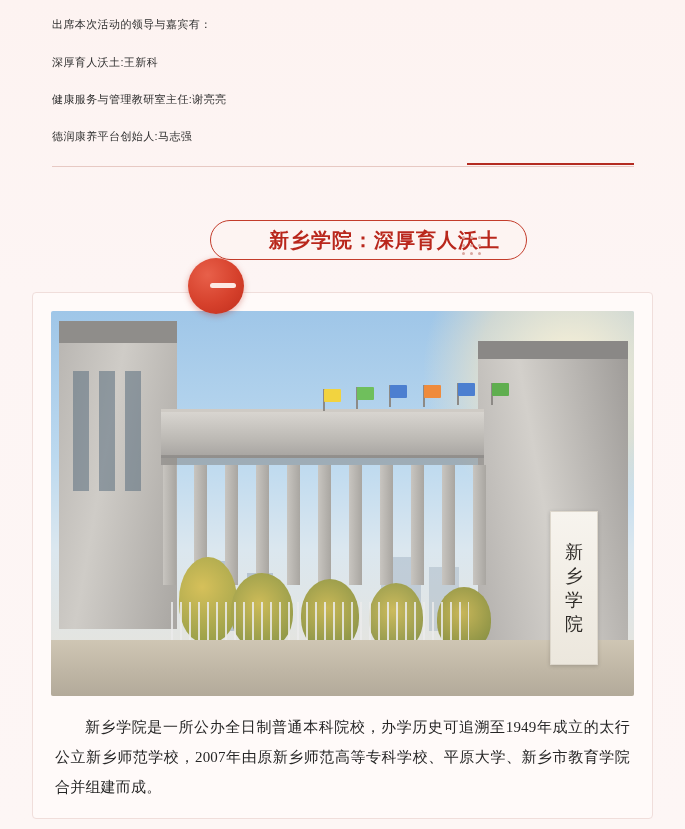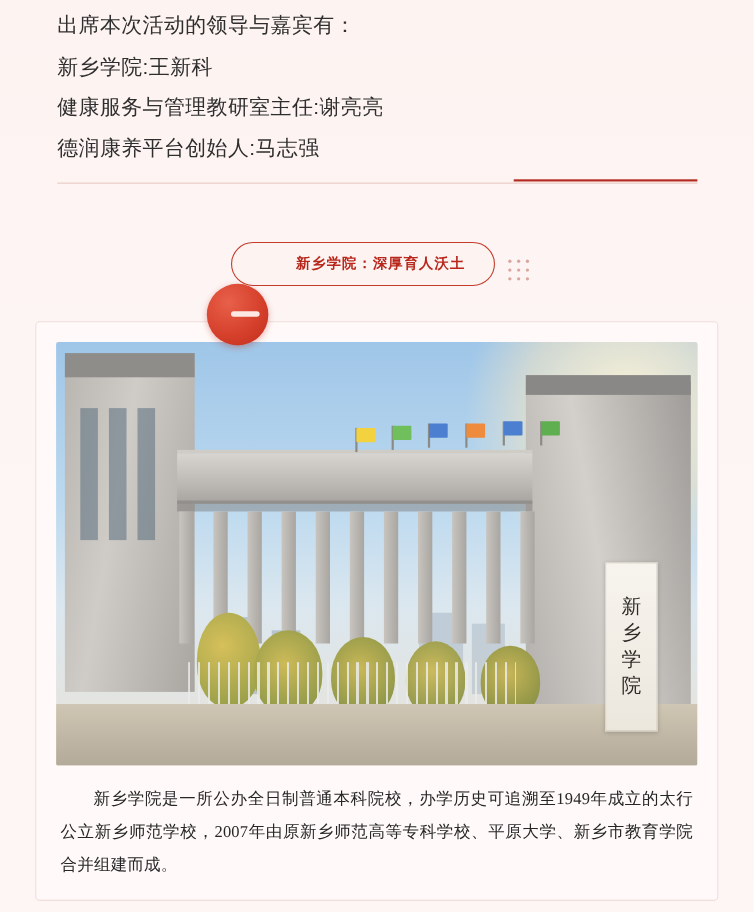--- a/index.html
+++ b/index.html
@@ -20,21 +20,21 @@
     height: 829px;
     position: relative;
     background: linear-gradient(180deg, #fdf3f1 0%, #fdf5f4 35%, #fdf6f5 100%);
   }
 
   
   .guest-block {
     padding: 10px 52px 0 52px;
   }
   .guest-line {
-    font-size: 19px;
+    font-size: 11px;
     line-height: 28px;
     letter-spacing: 0.4px;
     color: #2e2e2e;
     margin: 0 0 9px 0;
     white-space: nowrap;
   }
   .guest-line.first {
     margin-bottom: 10px;
   }
 
@@ -74,21 +74,21 @@
     height: 40px;
     padding: 0 26px 0 58px;
     border: 1.5px solid #c33c2b;
     border-radius: 20px;
     background: #fdf4f2;
     display: flex;
     align-items: center;
     box-sizing: border-box;
   }
   .pill-text {
-    font-size: 13px;
+    font-size: 20px;
     font-weight: bold;
     color: #b9271c;
     letter-spacing: 1px;
     white-space: nowrap;
   }
   .pill-circle {
     position: absolute;
     left: 188px;
     top: 258px;
     width: 56px;
@@ -300,21 +300,21 @@
     font-family: "Liberation Serif", serif;
   }
 </style>
 </head>
 <body>
 
 <div class="page">
 
   <div class="guest-block">
     <p class="guest-line first">出席本次活动的领导与嘉宾有：</p>
-    <p class="guest-line">新乡学院:王新科</p>
+    <p class="guest-line">深厚育人沃土:王新科</p>
     <p class="guest-line">健康服务与管理教研室主任:谢亮亮</p>
     <p class="guest-line">德润康养平台创始人:马志强</p>
   </div>
 
   <div class="rule-wrap">
     <div class="rule-long"></div>
     <div class="rule-short"></div>
   </div>
 
   <div class="heading-zone">

